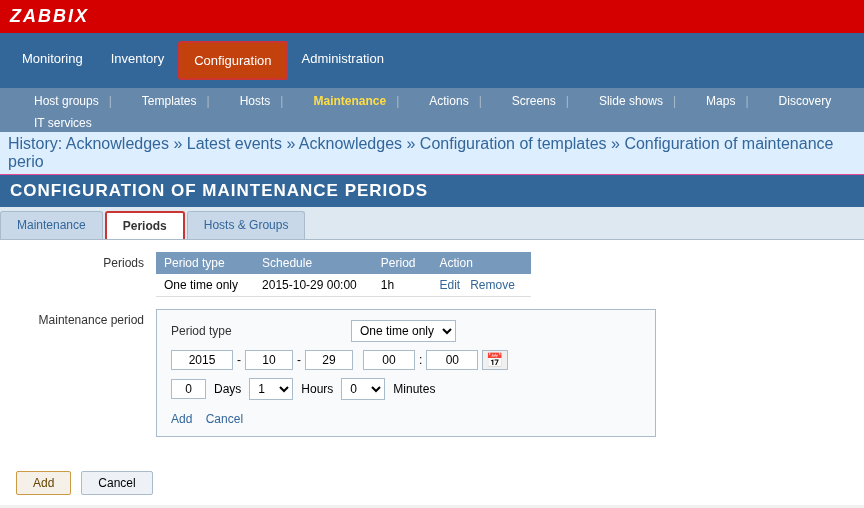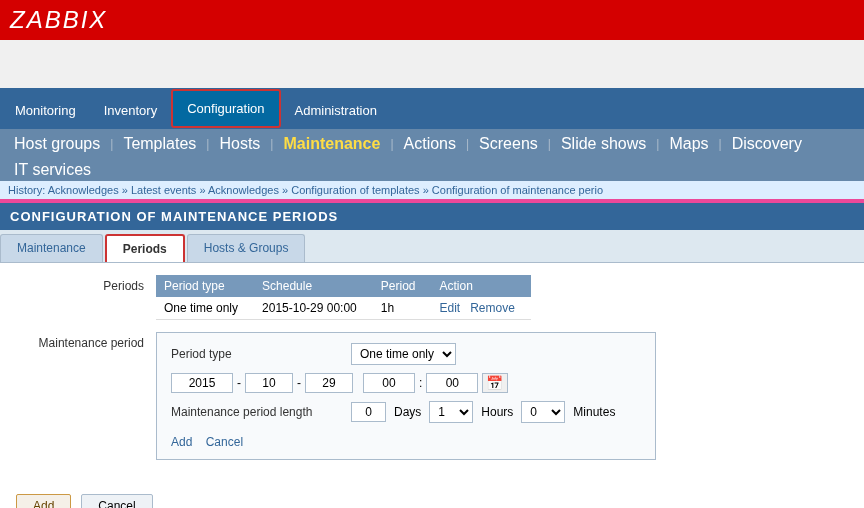--- a/index.html
+++ b/index.html
@@ -1,38 +1,38 @@
 <!DOCTYPE html>
 <html><head>
   <meta charset="utf-8">
   <style>
     * { margin: 0; padding: 0; box-sizing: border-box; }
     body { font-family: Arial, sans-serif; font-size: 12px; background: #f0f0f0; width: 864px; height: 508px; overflow: hidden; }
 
     
     #logo-bar { background: #d40000; padding: 6px 10px; }
-    #logo-bar span { color: white; font-size: 24px; font-weight: normal; letter-spacing: 2px; font-style: italic; text-align: center; }
-
-    
-    #main-nav { background: #336699; display: flex; align-items: flex-end; padding: 1px; margin-top: 48px; }
+    #logo-bar span { color: white; font-size: 18px; font-weight: bold; letter-spacing: 2px; font-style: italic; text-align: center; }
+
+    
+    #main-nav { background: #336699; display: flex; align-items: flex-start; padding: 8px; }
     .nav-item { color: white; padding: 10px 14px; cursor: pointer; font-size: 13px; text-decoration: none; display: block; }
-    .nav-item.config-active { background: #0369a1; border: 2px solid #cc3333; border-radius: 3px; }
+    .nav-item.config-active { background: #c2410c; border: 2px solid #cc3333; border-radius: 3px; }
 
     
     #sub-nav { background: #6688aa; display: flex; align-items: center; padding: 2px 6px; flex-wrap: wrap; }
-    .sub-nav-item { color: white; padding: 4px 8px; cursor: pointer; font-size: 16px; text-decoration: none; }
+    .sub-nav-item { color: white; padding: 4px 8px; cursor: pointer; font-size: 12px; text-decoration: none; margin-left: 20px; }
     .sub-nav-item.active { color: #ffdd44; font-weight: bold; }
     .sub-nav-separator { color: #aabbcc; padding: 0 2px; }
 
     
-    #breadcrumb { background: #ddeeff; padding: 3px 8px; font-size: 11px; color: #336699; border-bottom: 4px solid #ec4899; }
+    #breadcrumb { background: #ddeeff; padding: 3px 8px; font-size: 16px; color: #336699; border-bottom: 1px solid #ec4899; }
     #breadcrumb a { color: #336699; text-decoration: none; }
 
     
-    #page-title { background: #336699; color: white; padding: 6px 10px; font-size: 13px; font-weight: bold; letter-spacing: 1px; }
+    #page-title { background: #336699; color: white; padding: 6px 10px; font-size: 17px; font-weight: bold; letter-spacing: 1px; }
 
     
     #content { background: white; padding: 0; }
 
     
     #tabs { display: flex; background: #dde8f0; border-bottom: 1px solid #aabbcc; padding-top: 4px; }
     .tab { padding: 6px 16px; cursor: pointer; font-size: 12px; color: #336699; background: #c8d8e8; border: 1px solid #aabbcc; border-bottom: none; margin-right: 2px; border-radius: 3px 3px 0 0; }
     .tab.active { background: white; border-bottom: 1px solid white; font-weight: bold; color: #333; border: 2px solid #cc3333; border-bottom: none; border-radius: 3px 3px 0 0; }
 
     
@@ -180,21 +180,20 @@
             <span>-</span>
             <input type="text" class="date-input" value="29" style="">
             <input type="text" class="time-input" value="00" style="margin-left: 6px;">
             <span>:</span>
             <input type="text" class="time-input" value="00" style="">
             <span style="cursor:pointer; font-size:14px; border:1px solid #aabbcc; padding:1px 3px; background:#f0f0f0;">📅</span>
           </div>
         </div>
 
         <div class="form-row">
-          <div class="form-row-label">Maintenance period length</div>
           <div class="form-row-value">
             <input type="text" class="days-input" value="0" style="">
             <span style="margin:0 4px;">Days</span>
             <select>
               <option>1</option><option>2</option><option>3</option><option>4</option><option>5</option><option>6</option><option>12</option><option>24</option>
             </select>
             <span style="margin:0 4px;">Hours</span>
             <select>
               <option>0</option><option>15</option><option>30</option><option>45</option>
             </select>

